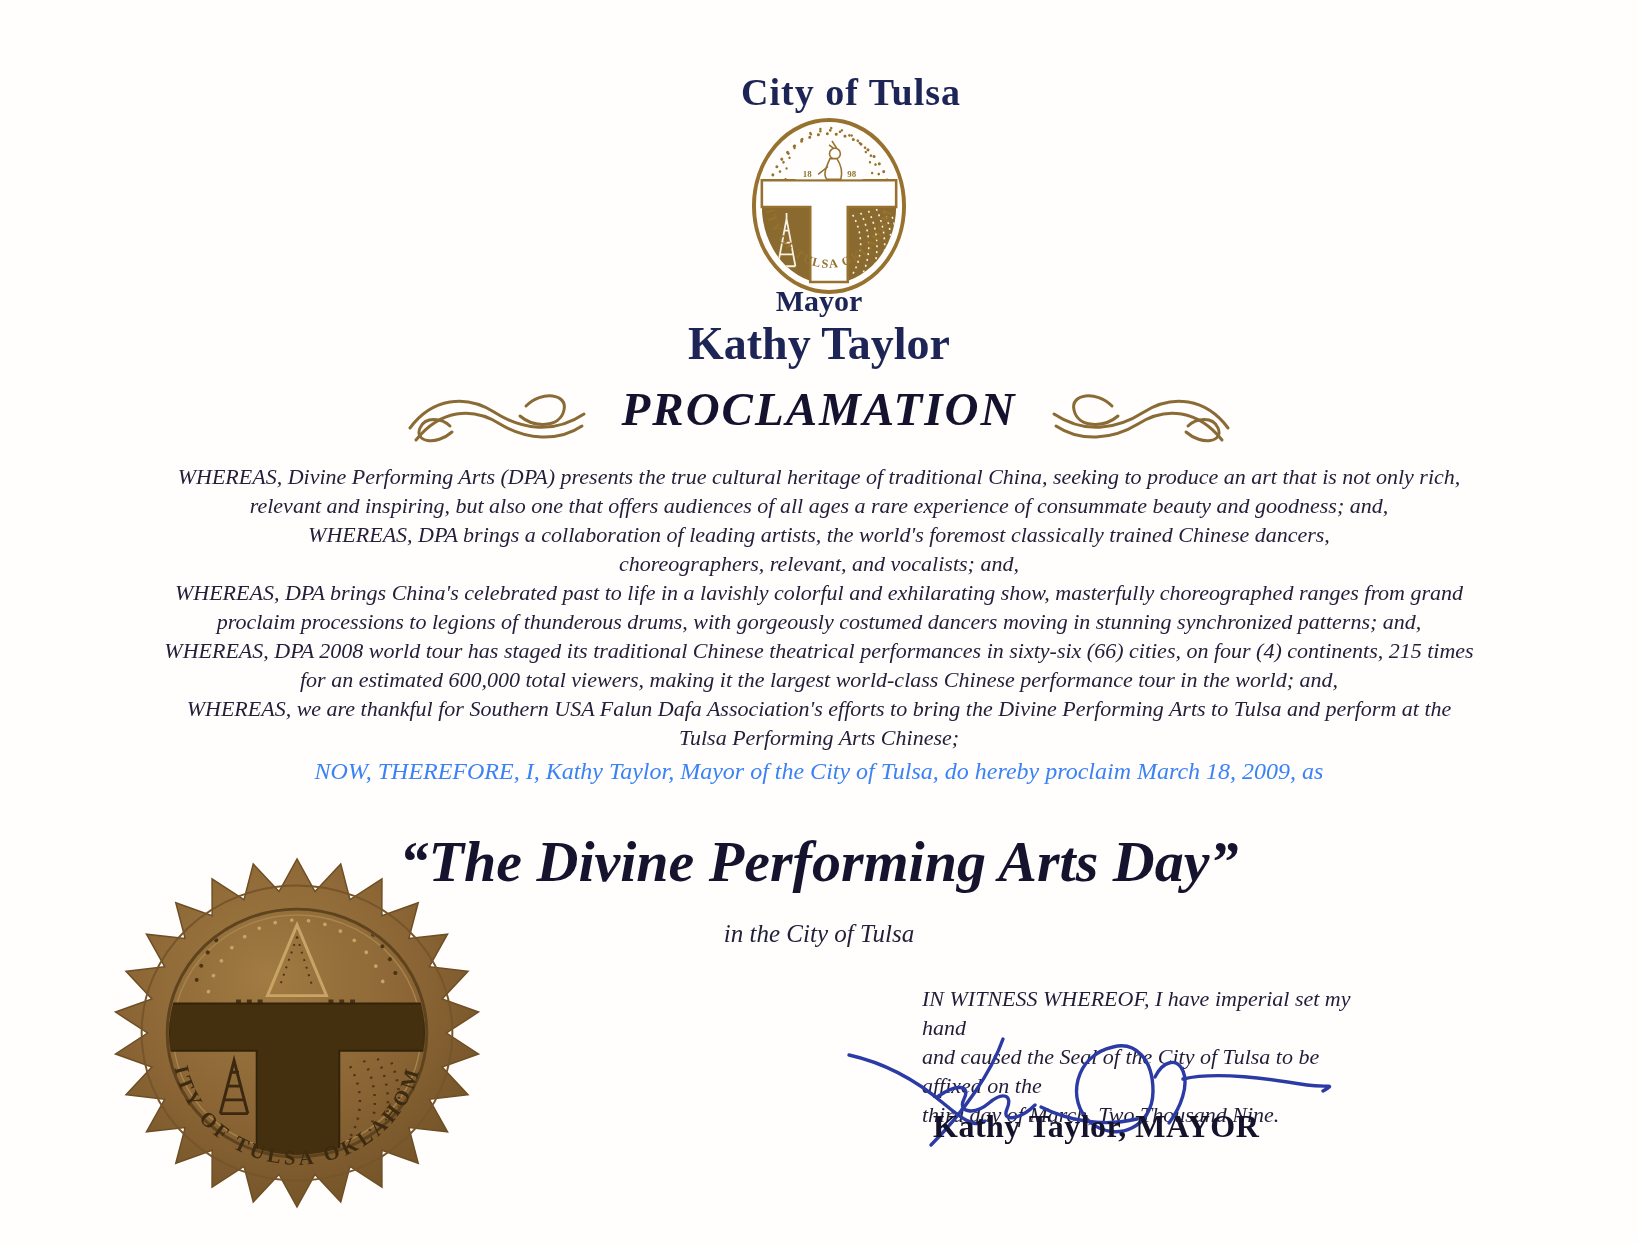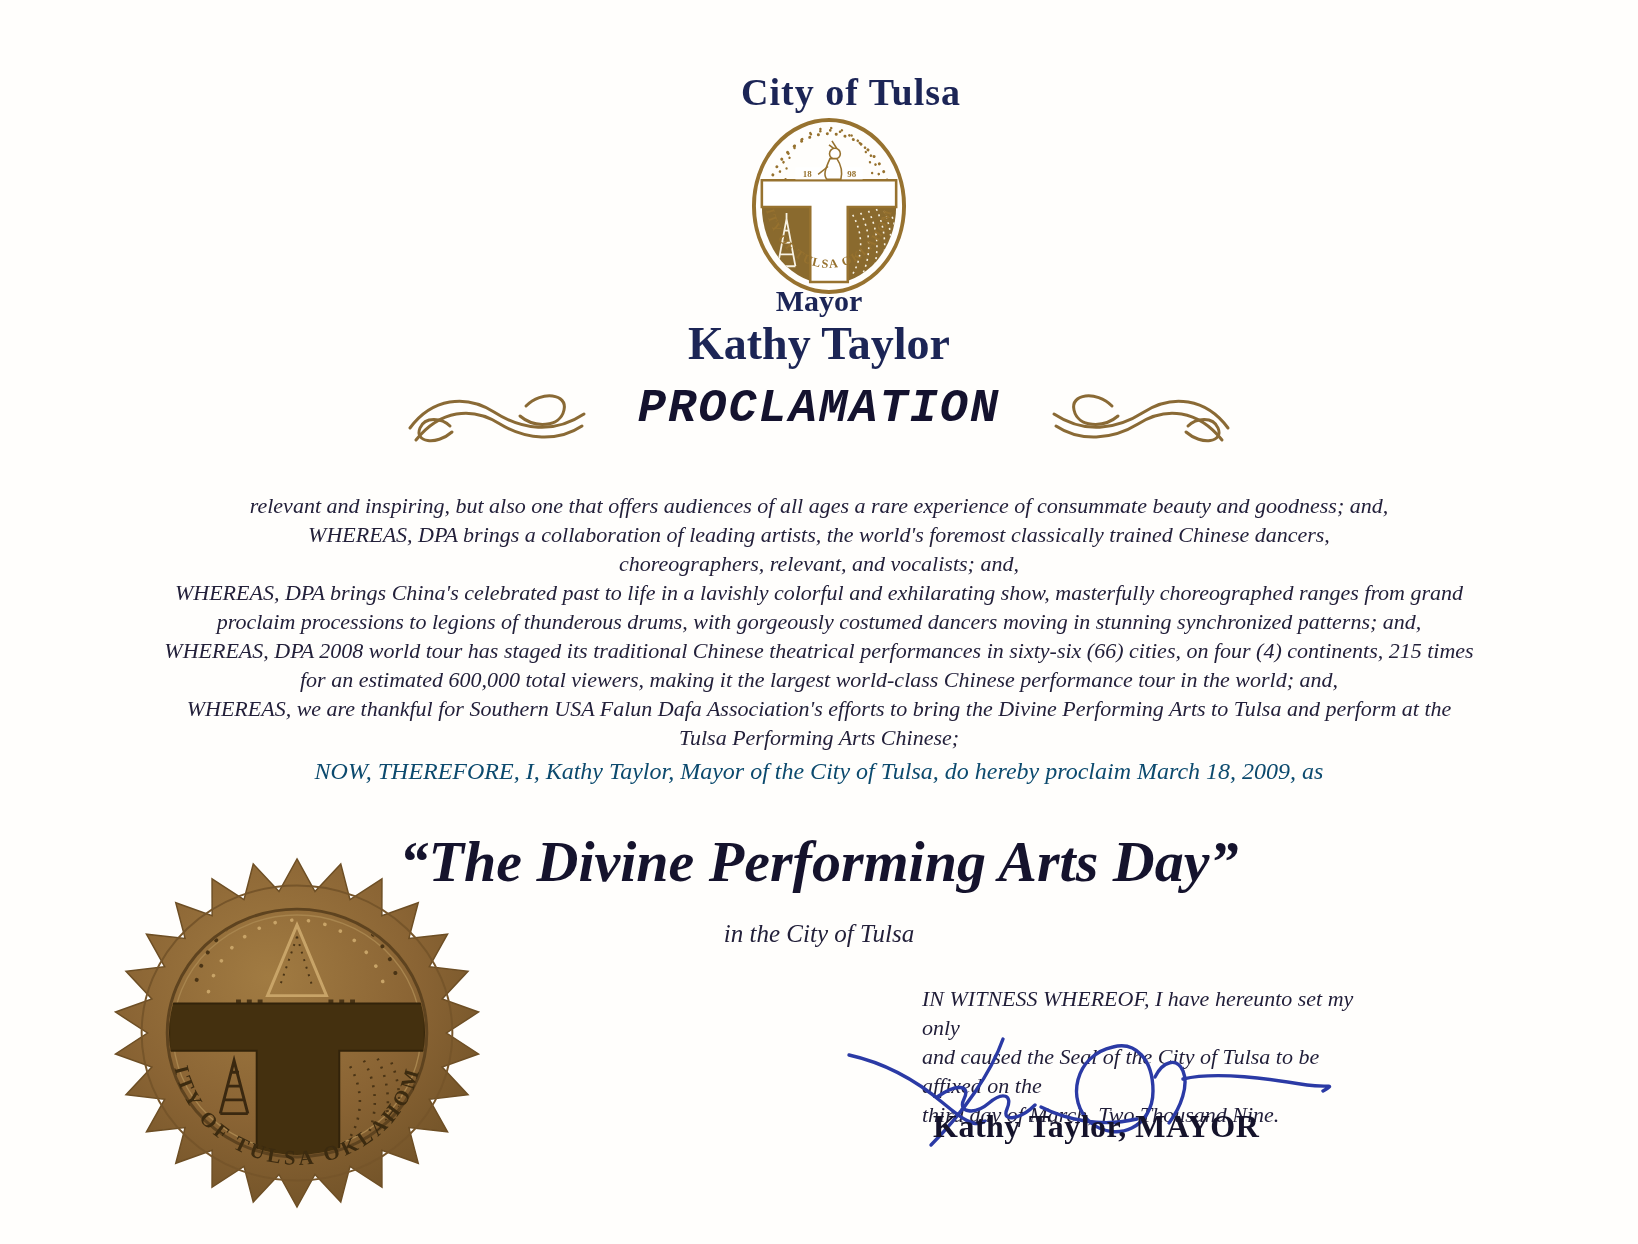--- a/index.html
+++ b/index.html
@@ -9,24 +9,24 @@
   }
   .abs{position:absolute;}
   .center-line{left:0;width:100%;text-align:center;white-space:nowrap;}
   .navy{color:#1c2556;}
 
   .city-title{top:70px;font-size:38px;font-weight:bold;letter-spacing:1px;padding-left:32px;}
   .mayor-label{top:284px;font-size:30px;font-weight:bold;}
   .mayor-name{top:317px;font-size:46px;font-weight:bold;}
 
   .proc-word{top:382px;font-size:47px;font-weight:bold;font-style:italic;
-    color:#14122e;letter-spacing:2px;font-family:Liberation Mono, monospace;}
+    color:#14122e;letter-spacing:2px;}
 
   .whereas-line{font-style:italic;font-size:22px;color:#23203a;}
-  .now-line{top:758px;font-style:italic;font-size:24px;color:#0c4a6e;}
+  .now-line{top:758px;font-style:italic;font-size:24px;color:#3b82f6;}
   .day-title{top:828px;font-style:italic;font-weight:bold;font-size:58px;color:#15132d;}
   .loc-line{top:920px;font-style:italic;font-size:25px;color:#23203a;}
 
   .witness{left:922px;top:984px;width:440px;font-style:italic;font-size:22px;
     line-height:29px;color:#201d38;}
   .sig-name{left:933px;top:1108px;font-size:32px;font-weight:bold;color:#15132b;letter-spacing:0.5px;}
 
   svg{display:block;}
 </style>
 </head>
@@ -81,20 +81,21 @@
   <div class="abs center-line proc-word">PROCLAMATION</div>
   <svg class="abs" style="left:1048px;top:386px;transform:scaleX(-1);" width="184" height="64" viewBox="0 0 184 64">
     <g fill="none" stroke="#8a6a35" stroke-width="3" stroke-linecap="round">
       <path d="M4 42 C26 12 60 8 88 26 C116 44 148 48 178 28"></path>
       <path d="M10 54 C34 24 66 20 94 38 C120 54 152 56 176 40"></path>
       <path d="M120 20 C136 4 162 8 158 24 C154 42 128 42 114 30"></path>
       <path d="M46 46 C30 60 8 56 14 42 C19 30 36 32 44 40"></path>
     </g>
   </svg>
 
+  <div class="abs center-line whereas-line" style="top:464px;">WHEREAS, Divine Performing Arts (DPA) presents the true cultural heritage of traditional China, seeking to produce an art that is not only rich,</div>
   <div class="abs center-line whereas-line" style="top:493px;">relevant and inspiring, but also one that offers audiences of all ages a rare experience of consummate beauty and goodness; and,</div>
   <div class="abs center-line whereas-line" style="top:522px;">WHEREAS, DPA brings a collaboration of leading artists, the world's foremost classically trained Chinese dancers,</div>
   <div class="abs center-line whereas-line" style="top:551px;">choreographers, relevant, and vocalists; and,</div>
   <div class="abs center-line whereas-line" style="top:580px;">WHEREAS, DPA brings China's celebrated past to life in a lavishly colorful and exhilarating show, masterfully choreographed ranges from grand</div>
   <div class="abs center-line whereas-line" style="top:609px;">proclaim processions to legions of thunderous drums, with gorgeously costumed dancers moving in stunning synchronized patterns; and,</div>
   <div class="abs center-line whereas-line" style="top:638px;">WHEREAS, DPA 2008 world tour has staged its traditional Chinese theatrical performances in sixty-six (66) cities, on four (4) continents, 215 times</div>
   <div class="abs center-line whereas-line" style="top:667px;">for an estimated 600,000 total viewers, making it the largest world-class Chinese performance tour in the world; and,</div>
   <div class="abs center-line whereas-line" style="top:696px;">WHEREAS, we are thankful for Southern USA Falun Dafa Association's efforts to bring the Divine Performing Arts to Tulsa and perform at the</div>
   <div class="abs center-line whereas-line" style="top:725px;">Tulsa Performing Arts Chinese;</div>
 
@@ -130,21 +131,21 @@
       <path d="M60 150 H320 V198 H233 V310 H149 V198 H60 Z" fill="#44300f" stroke="#32230a" stroke-width="2"></path>
       <path d="M112 262 L126 208 L140 262 M112 262 H140 M116 248 H136 M119 234 H133 M122 220 H131" fill="none" stroke="#3a2810" stroke-width="3"></path>
       <path d="M244 214 A 70 70 0 0 1 244 286 M258 208 A 85 85 0 0 1 258 292 M272 206 A 98 98 0 0 1 272 294 M286 210 A 104 104 0 0 1 286 290" fill="none" stroke="#4a3415" stroke-width="2.6" stroke-dasharray="2 7"></path>
     </g>
     <text font-size="21" font-weight="bold" fill="#3c2b10" letter-spacing="4">
       <textPath href="#foilArc" startOffset="50%" text-anchor="middle">CITY OF TULSA OKLAHOMA</textPath>
     </text>
   </svg>
 
   <div class="abs witness">
-    <div>IN WITNESS WHEREOF, I have hereunto set my only</div>
+    <div>IN WITNESS WHEREOF, I have imperial set my hand</div>
     <div>and caused the Seal of the City of Tulsa to be affixed on the</div>
     <div>third day of March, Two Thousand Nine.</div>
   </div>
 
   <svg class="abs" style="left:845px;top:1033px;" width="500" height="118" viewBox="0 0 500 118">
     <g fill="none" stroke="#2b3aa5" stroke-width="3.4" stroke-linecap="round">
       <path d="M4 22 C40 30 72 48 98 70 C116 85 130 96 140 88"></path>
       <path d="M158 6 C146 40 118 80 86 112"></path>
       <path d="M92 64 C112 50 126 52 119 66 C112 80 130 82 144 70 C158 58 168 62 162 76 C156 90 176 86 190 72"></path>
       <path d="M268 14 C230 22 220 68 246 90 C272 110 308 94 308 58 C308 26 290 8 268 14"></path>

